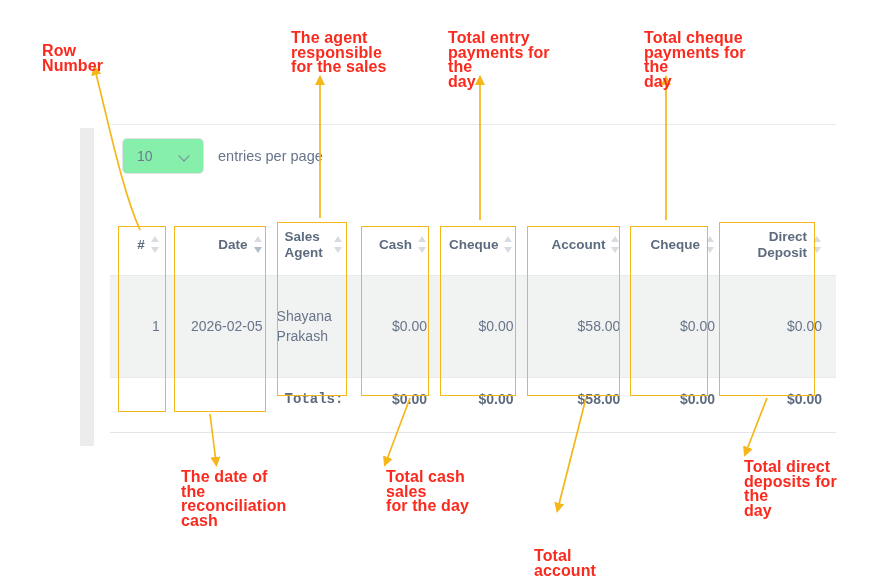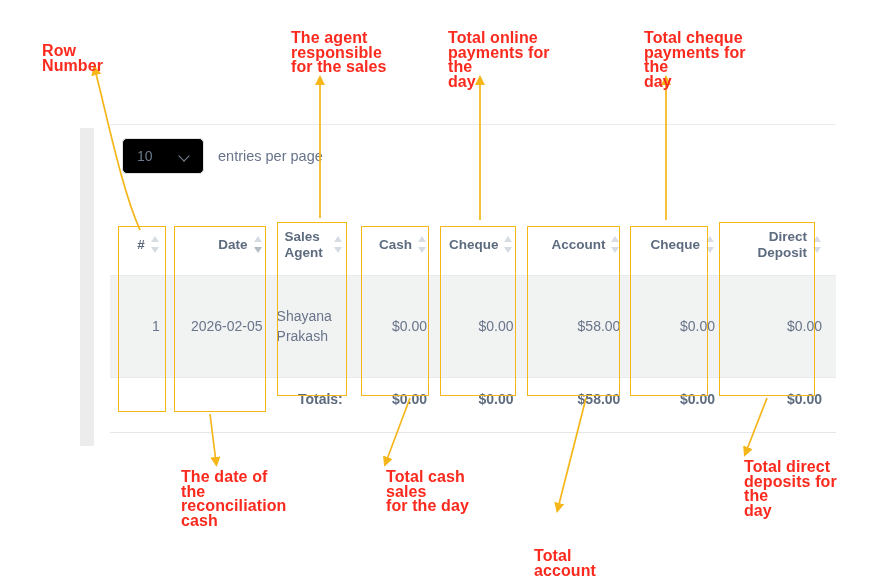--- a/index.html
+++ b/index.html
@@ -73,21 +73,21 @@
     align-items: center;
     height: 62px;
     padding-left: 12px;
     box-sizing: border-box;
   }
   #entries-select {
     width: 82px;
     height: 36px;
     border: 1px solid #dfe3e8;
     border-radius: 5px;
-    background: #000000;
+    background: #86efac;
     display: flex;
     align-items: center;
     justify-content: space-between;
     padding: 0 12px 0 14px;
     box-sizing: border-box;
   }
   #entries-select .sel-value {
     font-size: 14px;
     color: #6b7a8d;
   }
@@ -177,20 +177,21 @@
     background: #ffffff;
     height: 44px;
     font-size: 14px;
     font-weight: 700;
     color: #5d6b7f;
     border-bottom: none;
   }
   table#recon-table tfoot td.totals-label {
     text-align: right;
     padding-right: 14px;
+    font-family: Liberation Mono, monospace;
   }
 
   #bottom-rule {
     margin-top: 11px;
     height: 1px;
     background: #e4e6e9;
     width: 726px;
   }
 
   
@@ -370,21 +371,21 @@
   <path d="M586,398 L558,508" fill="none" stroke="#f5b619" stroke-width="1.7" marker-end="url(#arrowhead)"></path>
 
   <path d="M767,398 L746,452" fill="none" stroke="#f5b619" stroke-width="1.7" marker-end="url(#arrowhead)"></path>
 </svg>
 
 <div class="annot-note" style="left:42px;  top:44px;  width:90px;">Row
 Number</div>
 <div class="annot-note" style="left:291px; top:31px;  width:110px;">The agent
 responsible
 for the sales</div>
-<div class="annot-note" style="left:448px; top:31px;  width:115px;">Total online
+<div class="annot-note" style="left:448px; top:31px;  width:115px;">Total entry
 payments for the
 day</div>
 <div class="annot-note" style="left:644px; top:31px;  width:120px;">Total cheque
 payments for the
 day</div>
 <div class="annot-note" style="left:181px; top:470px; width:110px;">The date of the
 reconciliation
 cash</div>
 <div class="annot-note" style="left:386px; top:470px; width:112px;">Total cash sales
 for the day</div>

